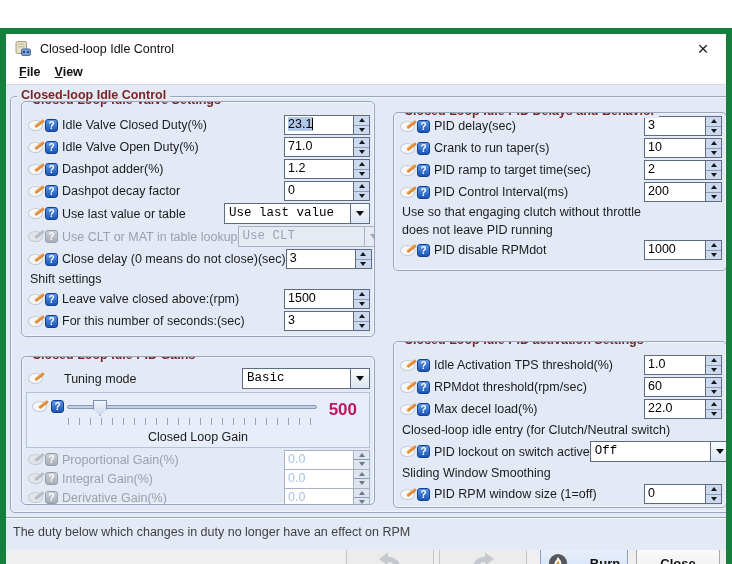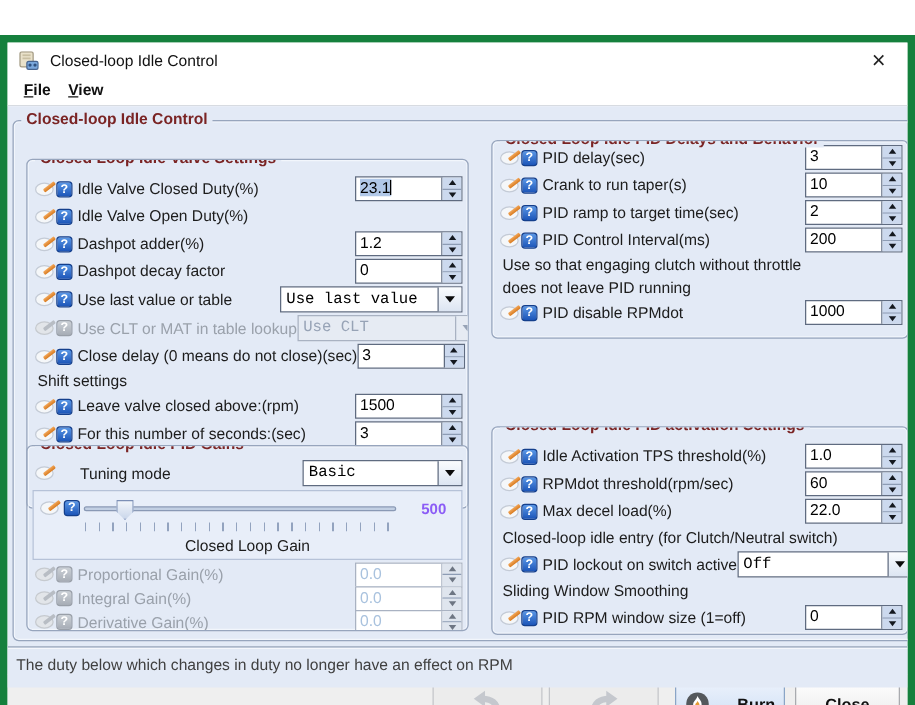--- a/index.html
+++ b/index.html
@@ -31,21 +31,21 @@
   
   .content{ position:relative; flex:1 1 auto; background:#e3eaf6; }
 
   .group{ position:absolute; border:1px solid #97a5bd; border-radius:5px;
     box-shadow:inset 0 0 0 1px #f2f6fc; }
   .gtitle{ position:absolute; top:-9px; left:6px; background:#e3eaf6;
     padding:0 4px; font-size:12.5px; font-weight:bold; color:#7a2424; white-space:nowrap; }
 
   .outer{ left:4px; top:11px; width:722px; height:417px; }
 
-  .grp-valve{ left:10px; top:30px;  width:354px; height:280px; padding-top:12px; overflow:hidden;}
+  .grp-valve{ left:10px; top:4px;  width:354px; height:236px; padding-top:12px; overflow:hidden;}
   .grp-gains{ left:10px; top:259px; width:354px; height:149px; padding-top:10px; overflow:hidden;}
   .grp-delays{ left:382px; top:15px;  width:334px; height:159px; padding-top:2px; overflow:hidden;}
   .grp-activ{ left:382px; top:244px; width:334px; height:167px; padding-top:12px; overflow:hidden;}
 
   
   .row{ display:flex; align-items:center; height:22px; padding:0 4px 0 6px; }
   .row.combo-row{ height:23px; }
   .row.trow{ height:18px; }
   .row.trow2{ height:20px; }
   .lbl{ font-size:12.5px; color:#1c1c1c; white-space:nowrap; margin-left:4px; flex:1; }
@@ -115,21 +115,21 @@
   .slider-panel .ic-note{ position:absolute; left:5px; top:8px; }
   .slider-panel .ic-help{ position:absolute; left:22px; top:7px; }
   .track{ position:absolute; left:40px; right:52px; top:12px; height:4px;
     background:#c2cfe3; border:1px solid #8a99b5; border-radius:2px; }
   .thumb{ position:absolute; left:25px; top:-6px; width:14px; height:16px;
     background:linear-gradient(#f5f8fc,#c7d4e9);
     box-shadow:inset 0 0 0 1px #7d90b6;
     clip-path:polygon(0 0,100% 0,100% 58%,50% 100%,0 58%); }
   .ticks{ position:absolute; left:41px; right:56px; top:25px; height:7px;
     background:repeating-linear-gradient(90deg,#93a3bf 0 1px,transparent 1px 11px); }
-  .sval{ position:absolute; right:12px; top:7px; font-size:12px; font-weight:bold; color:#8b5cf6; }
+  .sval{ position:absolute; right:12px; top:7px; font-size:17px; font-weight:bold; color:#be185d; }
   .scap{ position:absolute; left:0; right:0; bottom:3px; text-align:center;
     font-size:12.5px; color:#1c1c1c; }
 
   
   .statusbar{ position:absolute; left:0; right:0; top:432px; height:33px;
     border-top:1px solid #9aa6ba; box-shadow:inset 0 1px 0 #fbfcfe;
     padding:7px 0 0 7px; font-size:12.5px; color:#404040; background:#e3eaf6; }
 
   
   .footer{ flex:0 0 auto; height:47px; background:#efefef; border-top:1px solid #cfcfcf;
@@ -186,20 +186,27 @@
                 <span class="sbtn up"></span>
                 <span class="sbtn down"></span>
               </span>
           </span>
         </div>
 
         <div class="row">
           <span class="ic-note"></span>
           <span class="ic-help"></span>
           <span class="lbl">Idle Valve Open Duty(%)</span>
+          <span class="spinner ctl">
+            <span class="spin-val">71.0</span>
+            <span class="spin-btns">
+                <span class="sbtn up"></span>
+                <span class="sbtn down"></span>
+              </span>
+          </span>
         </div>
 
         <div class="row">
           <span class="ic-note"></span>
           <span class="ic-help"></span>
           <span class="lbl">Dashpot adder(%)</span>
           <span class="spinner ctl">
             <span class="spin-val">1.2</span>
             <span class="spin-btns">
                 <span class="sbtn up"></span>

